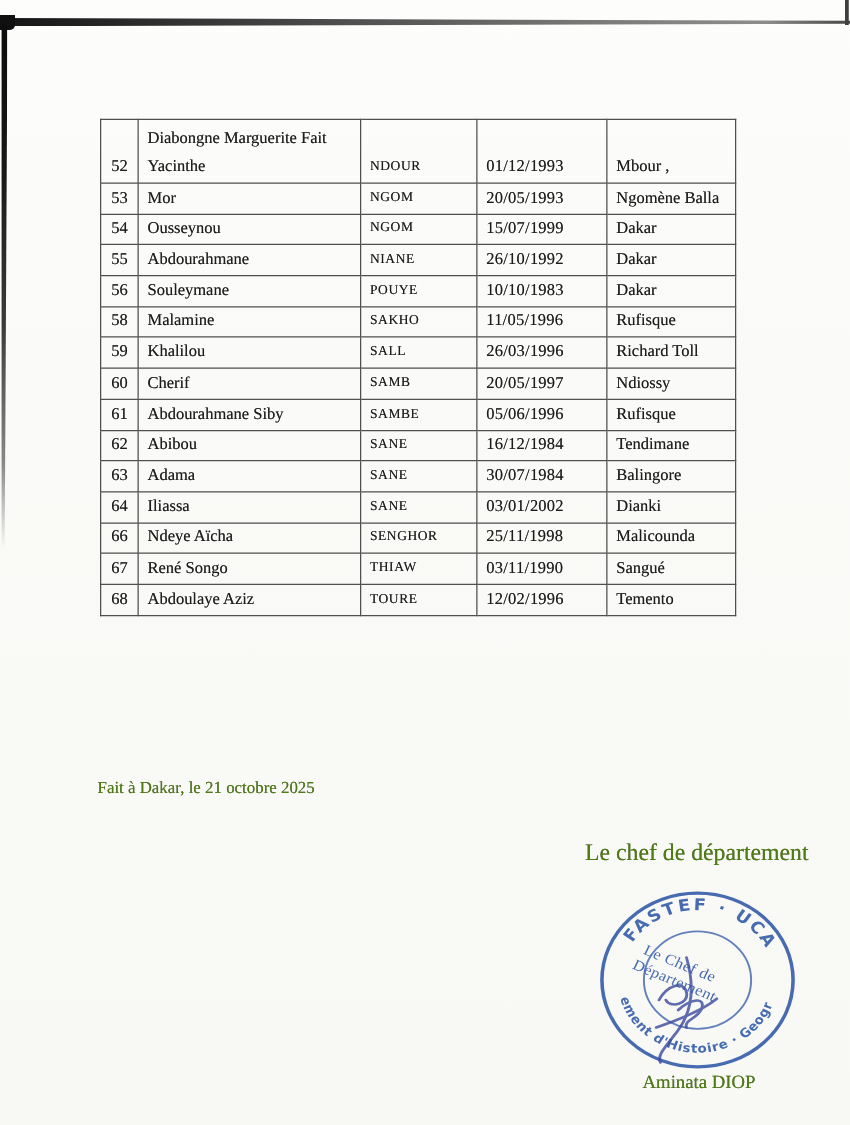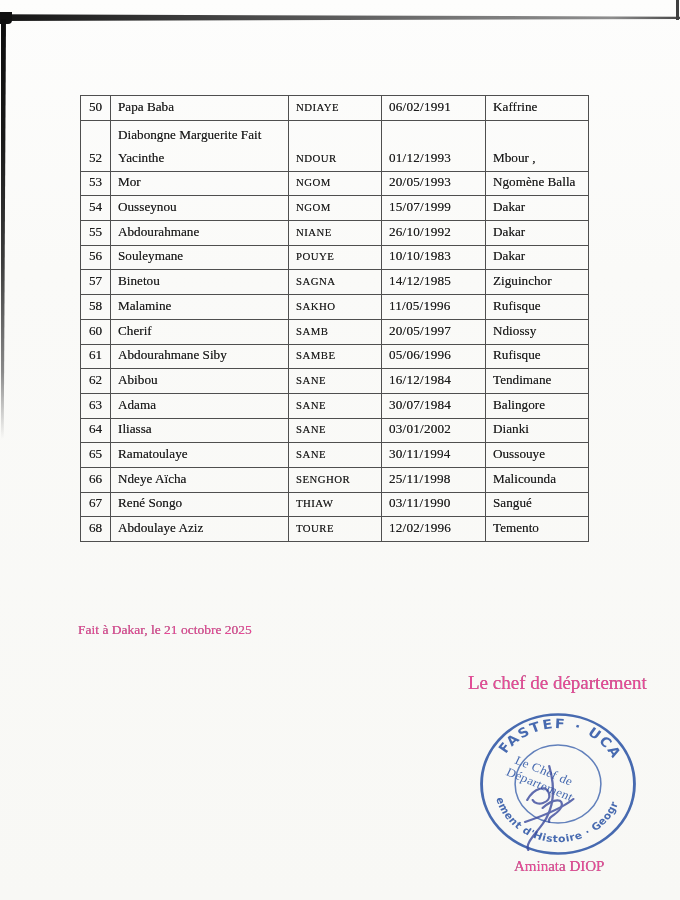--- a/index.html
+++ b/index.html
@@ -37,21 +37,21 @@
     text-shadow:0 0 .5px rgba(25,25,25,.65);
   }
   tr{height:24.7px;}
   tr.tall{height:49.4px;}
   tr.tall td.c-first{line-height:23px;padding-bottom:2px;}
   td.c-num{text-align:center;padding-left:2px;padding-right:2px;}
   td.c-last{font-size:10.8px;letter-spacing:.45px;line-height:15px;}
   td.c-date{letter-spacing:.2px;}
 
   .footer-text{
-    position:absolute;color:#ec4899;
+    position:absolute;color:#4d7c0f;
     text-shadow:0 0 .5px rgba(25,25,25,.6);
   }
   .place-date{left:78px;top:622px;font-size:13.5px;}
   .sig-title{left:468px;top:672px;font-size:19px;}
   .sig-name{left:514px;top:858px;font-size:15px;}
 
   .stamp{position:absolute;left:470px;top:704px;}
   .stamp-arc-top{font-family:"DejaVu Sans",sans-serif;font-weight:700;font-size:13px;letter-spacing:1.8px;}
   .stamp-arc-bottom{font-family:"DejaVu Sans",sans-serif;font-weight:700;font-size:9.8px;letter-spacing:.5px;}
   .stamp-center{font-family:"Liberation Serif",serif;font-size:12px;letter-spacing:.3px;}
@@ -68,27 +68,20 @@
 
   <table class="roster">
     <colgroup>
       <col style="width:30px">
         <col style="width:178px">
         <col style="width:93px">
       <col style="width:104px">
         <col style="width:103px">
     </colgroup>
     <tbody>
-        <tr>
-      <td class="c-num">50</td>
-      <td class="c-first">Papa Baba</td>
-      <td class="c-last">NDIAYE</td>
-      <td class="c-date">06/02/1991</td>
-      <td class="c-place">Kaffrine</td>
-    </tr>
         <tr class="tall">
       <td class="c-num">52</td>
       <td class="c-first">Diabongne Marguerite Fait Yacinthe</td>
       <td class="c-last">NDOUR</td>
       <td class="c-date">01/12/1993</td>
       <td class="c-place">Mbour ,</td>
     </tr>
         <tr>
       <td class="c-num">53</td>
       <td class="c-first">Mor</td>
@@ -111,34 +104,34 @@
       <td class="c-place">Dakar</td>
     </tr>
         <tr>
       <td class="c-num">56</td>
       <td class="c-first">Souleymane</td>
       <td class="c-last">POUYE</td>
       <td class="c-date">10/10/1983</td>
       <td class="c-place">Dakar</td>
     </tr>
         <tr>
-      <td class="c-num">57</td>
-      <td class="c-first">Binetou</td>
-      <td class="c-last">SAGNA</td>
-      <td class="c-date">14/12/1985</td>
-      <td class="c-place">Ziguinchor</td>
-    </tr>
-        <tr>
       <td class="c-num">58</td>
       <td class="c-first">Malamine</td>
       <td class="c-last">SAKHO</td>
       <td class="c-date">11/05/1996</td>
       <td class="c-place">Rufisque</td>
     </tr>
         <tr>
+      <td class="c-num">59</td>
+      <td class="c-first">Khalilou</td>
+      <td class="c-last">SALL</td>
+      <td class="c-date">26/03/1996</td>
+      <td class="c-place">Richard Toll</td>
+    </tr>
+        <tr>
       <td class="c-num">60</td>
       <td class="c-first">Cherif</td>
       <td class="c-last">SAMB</td>
       <td class="c-date">20/05/1997</td>
       <td class="c-place">Ndiossy</td>
     </tr>
         <tr>
       <td class="c-num">61</td>
       <td class="c-first">Abdourahmane Siby</td>
       <td class="c-last">SAMBE</td>
@@ -158,27 +151,20 @@
       <td class="c-last">SANE</td>
       <td class="c-date">30/07/1984</td>
       <td class="c-place">Balingore</td>
     </tr>
         <tr>
       <td class="c-num">64</td>
       <td class="c-first">Iliassa</td>
       <td class="c-last">SANE</td>
       <td class="c-date">03/01/2002</td>
       <td class="c-place">Dianki</td>
-    </tr>
-        <tr>
-      <td class="c-num">65</td>
-      <td class="c-first">Ramatoulaye</td>
-      <td class="c-last">SANE</td>
-      <td class="c-date">30/11/1994</td>
-      <td class="c-place">Oussouye</td>
     </tr>
         <tr>
       <td class="c-num">66</td>
       <td class="c-first">Ndeye Aïcha</td>
       <td class="c-last">SENGHOR</td>
       <td class="c-date">25/11/1998</td>
       <td class="c-place">Malicounda</td>
     </tr>
         <tr>
       <td class="c-num">67</td>

